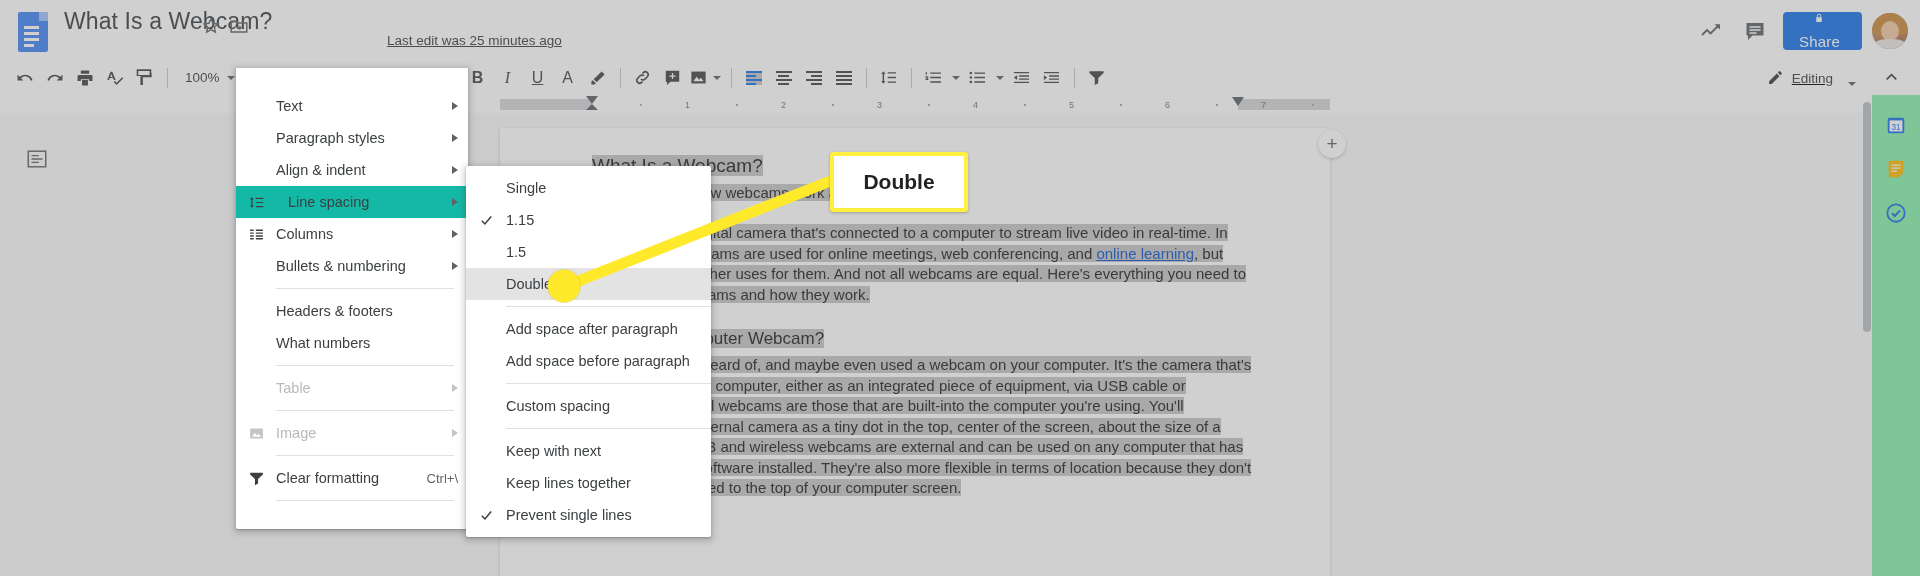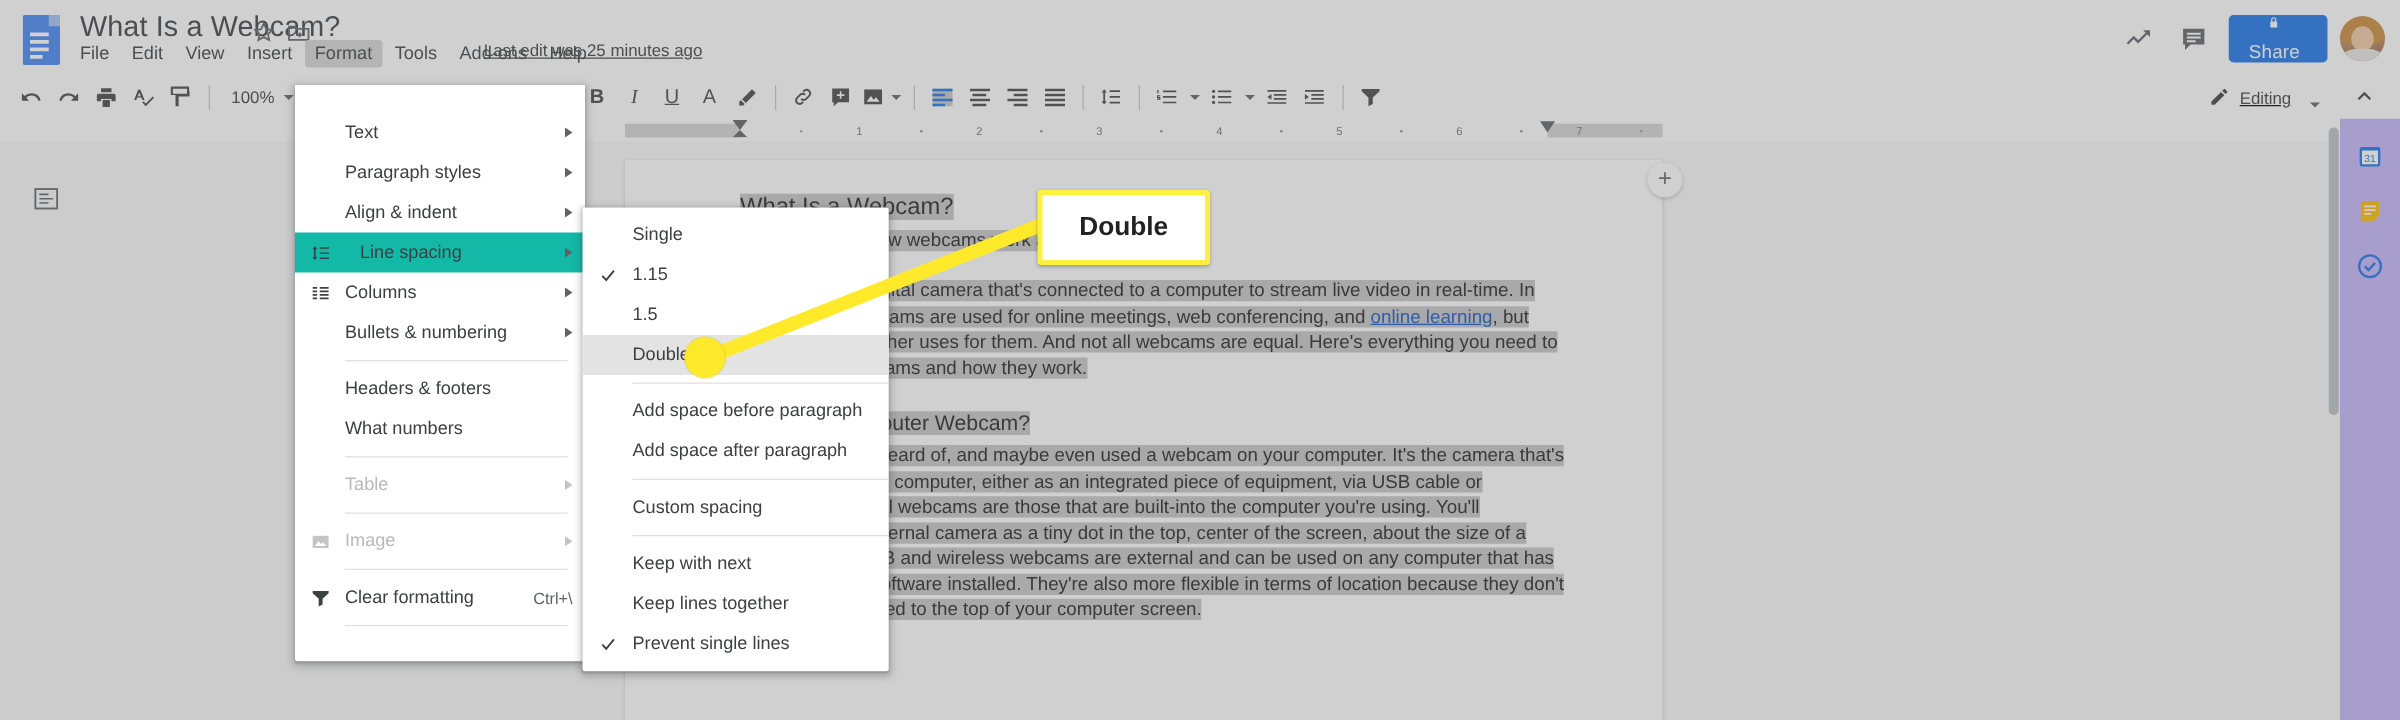--- a/index.html
+++ b/index.html
@@ -104,21 +104,21 @@
   .dsub{font-size:15px;color:#222;line-height:24px;margin:0;}
   .dpara{font-size:15px;color:#222;line-height:20.5px;margin:18px 0 0 0;text-align:left;}
   .dh2{font-size:17px;color:#222;line-height:24px;margin:22px 0 4px 0;}
   .dlink{color:#1155cc;text-decoration:underline;}
   #addcmt{
     position:absolute;left:1318px;top:130px;width:28px;height:28px;border-radius:50%;
     background:#ffffff;box-shadow:0 1px 3px rgba(60,64,67,.3);
     display:flex;align-items:center;justify-content:center;cursor:pointer;z-index:6;color:#5f6368;font-size:19px;
   }
   
-  #siderail{position:absolute;right:0;top:95px;width:48px;height:481px;background:#c4b5fd;z-index:6;}
+  #siderail{position:absolute;right:0;top:95px;width:48px;height:481px;background:#86efac;z-index:6;}
   #scrollbar{position:absolute;right:48px;top:100px;width:10px;height:476px;z-index:6;}
   #scrollthumb{position:absolute;right:1px;top:2px;width:8px;height:230px;background:#bdc1c6;border-radius:5px;}
   .railbtn{position:absolute;left:6px;width:36px;height:36px;border-radius:50%;display:flex;align-items:center;justify-content:center;cursor:pointer;}
   
   #formatmenu{
     position:absolute;left:236px;top:68px;width:232px;
     background:#ffffff;box-shadow:0 2px 6px 2px rgba(60,64,67,.25),0 1px 2px rgba(60,64,67,.3);
     border-radius:0 0 2px 2px;padding:22px 0;z-index:60;
   }
   .mi{
@@ -181,30 +181,20 @@
         <path fill="none" stroke="#5f6368" stroke-width="1.6" d="M12 4.2l2.3 4.9 5.2.7-3.8 3.6 1 5.2-4.7-2.6-4.7 2.6 1-5.2L4.5 9.8l5.2-.7z"></path>
       </svg>
   </div>
   <div class="hdricon" id="movefolder">
     <svg width="22" height="22" viewBox="0 0 24 24">
       <path fill="none" stroke="#5f6368" stroke-width="1.6" d="M3.5 18.5V6.8h5l1.7 2h10.3v9.7z"></path>
       <path fill="#5f6368" d="M12.4 11.3v1.8h-2.7v1.6h2.7v1.8l2.9-2.6z"></path>
     </svg>
   </div>
 
-  <div id="menurow">
-      <div class="menu">File</div>
-      <div class="menu">Edit</div>
-      <div class="menu">View</div>
-      <div class="menu">Insert</div>
-      <div class="menu active">Format</div>
-      <div class="menu">Tools</div>
-      <div class="menu">Add-ons</div>
-      <div class="menu">Help</div>
-    </div>
 
   <div id="lastedit">Last edit was 25 minutes ago</div>
 
   <div id="rightbar">
     <div class="rbicon">
       <svg width="24" height="24" viewBox="0 0 24 24">
           <path fill="none" stroke="#5f6368" stroke-width="1.9" d="M3 16l5-5 3.5 3.5L20 6"></path>
           <path fill="#5f6368" d="M15.5 5.2H21v5.4l-1.7-1.7-1.9-2z"></path>
         </svg>
     </div>
@@ -587,25 +577,25 @@
       <span class="ck"></span>
       <span>1.5</span>
     </div>
     <div class="si hl">
       <span class="ck"></span>
       <span>Double</span>
     </div>
     <div class="ssep"></div>
     <div class="si">
       <span class="ck"></span>
+      <span>Add space after paragraph</span>
+    </div>
+    <div class="si">
+      <span class="ck"></span>
       <span>Add space before paragraph</span>
-    </div>
-    <div class="si">
-      <span class="ck"></span>
-      <span>Add space after paragraph</span>
     </div>
     <div class="ssep"></div>
     <div class="si">
       <span class="ck"></span>
       <span>Custom spacing</span>
     </div>
     <div class="ssep"></div>
     <div class="si">
       <span class="ck"></span>
       <span>Keep with next</span>

